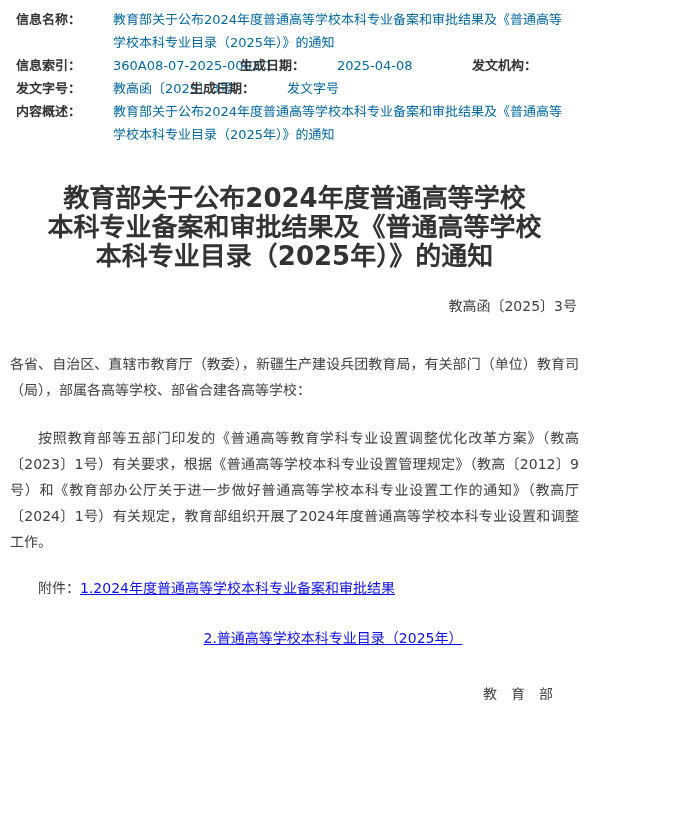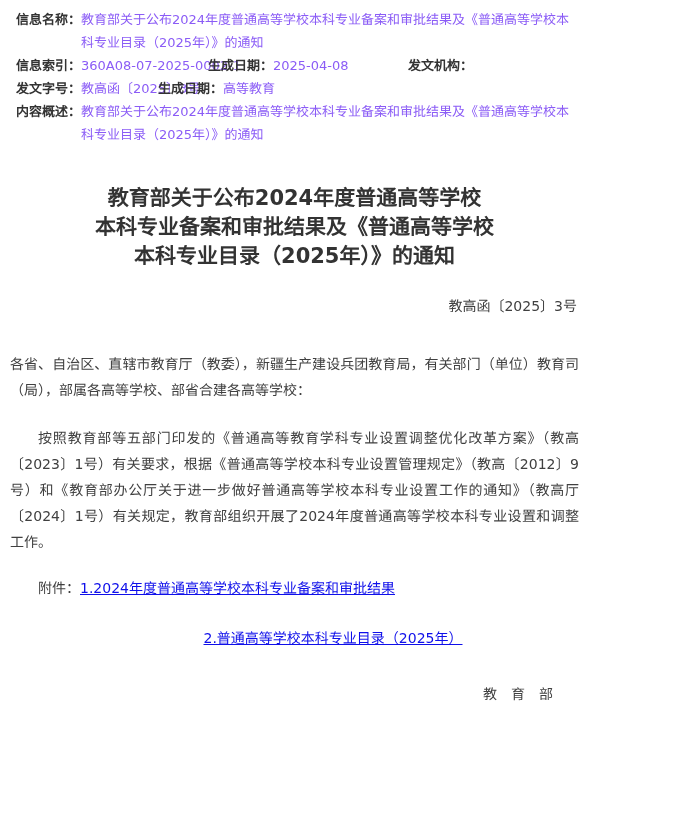--- a/index.html
+++ b/index.html
@@ -12,30 +12,30 @@
     color: #404040;
   }
   
   .meta {
     padding: 8px 16px 0 16px;
     font-size: 13px;
     line-height: 23px;
   }
   .meta-row { display: flex; white-space: nowrap; }
   .meta-label { font-weight: bold; color: #333333; flex: 0 0 auto; }
-  .meta-value { color: #8b5cf6; }
+  .meta-value { color: #0369a1; margin-left: 32px; }
   .meta-value.grow { flex: 1 1 auto; white-space: normal; }
   .w127 { width: 127px; flex: 0 0 127px; }
   .w135 { width: 135px; flex: 0 0 135px; }
   .w77  { width: 77px;  flex: 0 0 77px; }
   
   .title-block {
     margin-top: 38px;
     text-align: center;
-    font-size: 21px;
+    font-size: 26px;
     line-height: 29px;
     font-weight: bold;
     color: #333333;
   }
   .doc-number {
     margin-top: 22px;
     text-align: right;
     padding-right: 12px;
     font-size: 14px;
     line-height: 26px;
@@ -80,21 +80,21 @@
       <span class="meta-label">信息索引：</span>
       <span class="meta-value w127">360A08-07-2025-0002-1</span>
       <span class="meta-label">生成日期：</span>
       <span class="meta-value w135">2025-04-08</span>
       <span class="meta-label">发文机构：</span>
     </div>
     <div class="meta-row">
       <span class="meta-label">发文字号：</span>
       <span class="meta-value w77">教高函〔2025〕3号</span>
       <span class="meta-label">生成日期：</span>
-      <span class="meta-value">高等教育</span>
+      <span class="meta-value">发文字号</span>
     </div>
     <div class="meta-row">
       <span class="meta-label">内容概述：</span>
       <span class="meta-value grow">教育部关于公布2024年度普通高等学校本科专业备案和审批结果及《普通高等学校本科专业目录（2025年）》的通知</span>
     </div>
   </div>
 
   <div class="title-block">
     <div>教育部关于公布2024年度普通高等学校</div>
     <div>本科专业备案和审批结果及《普通高等学校</div>

